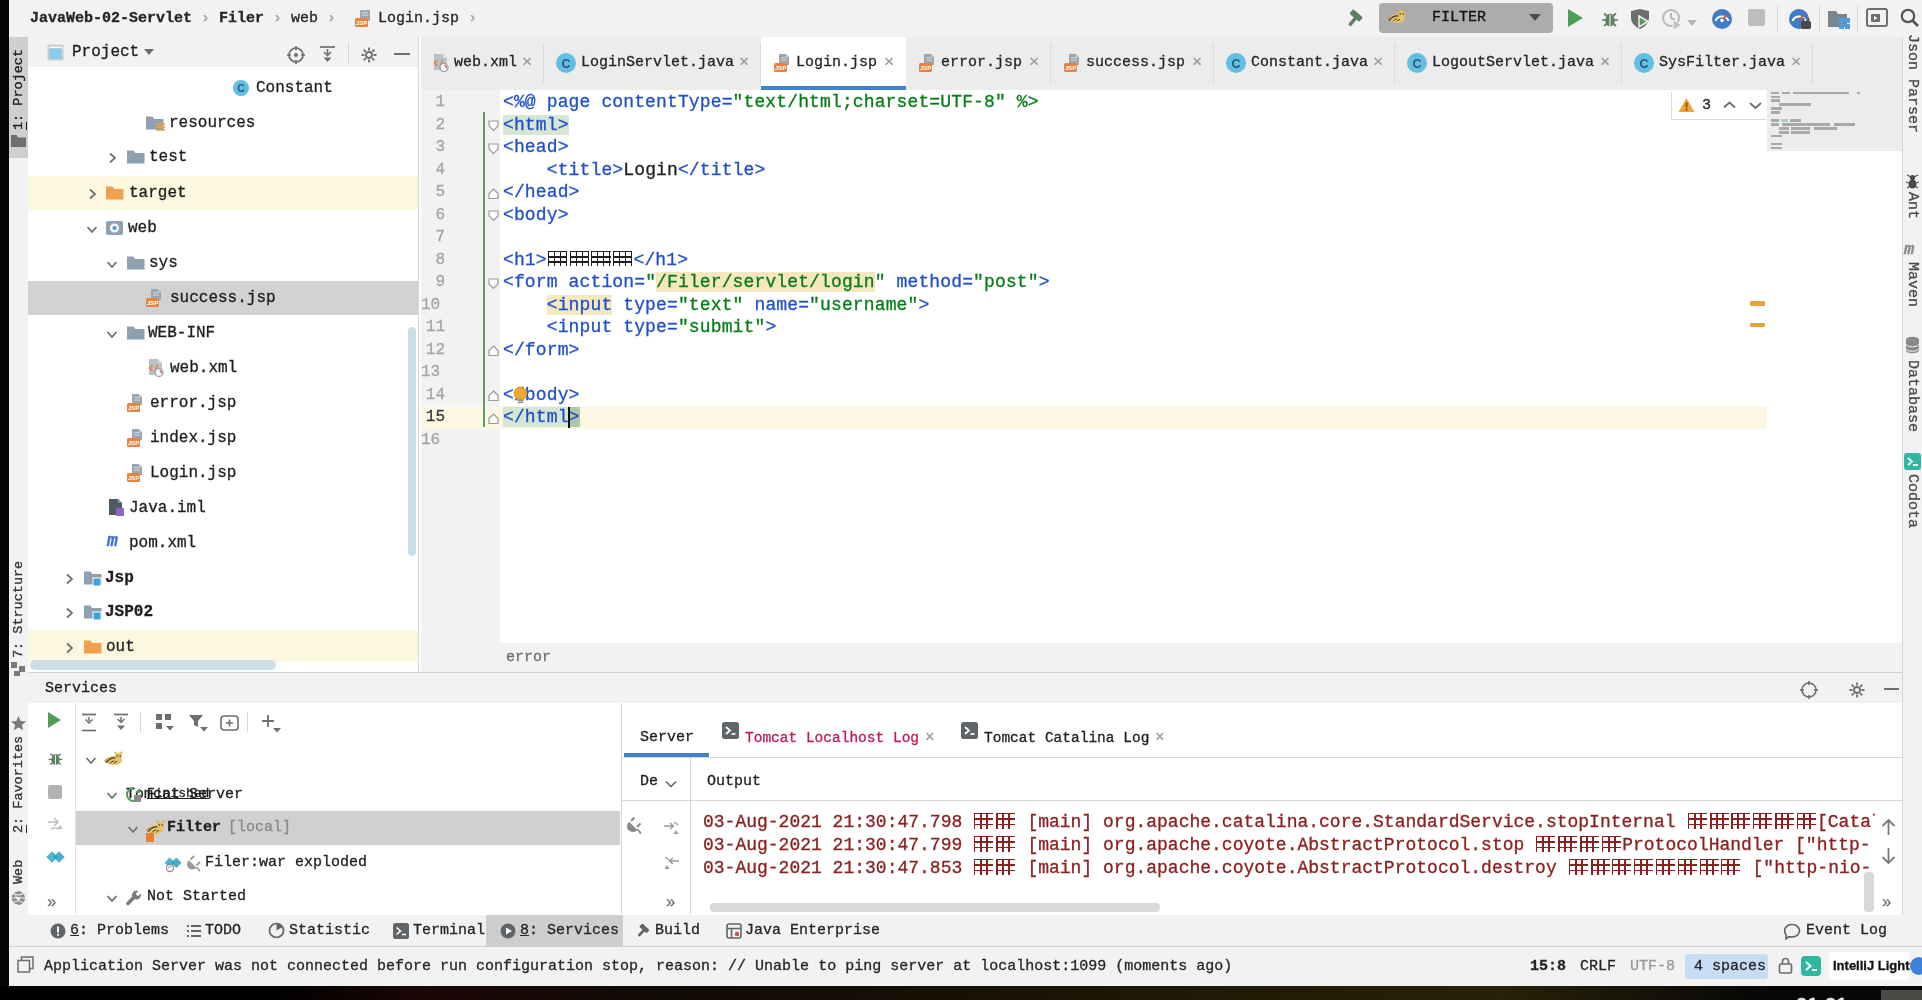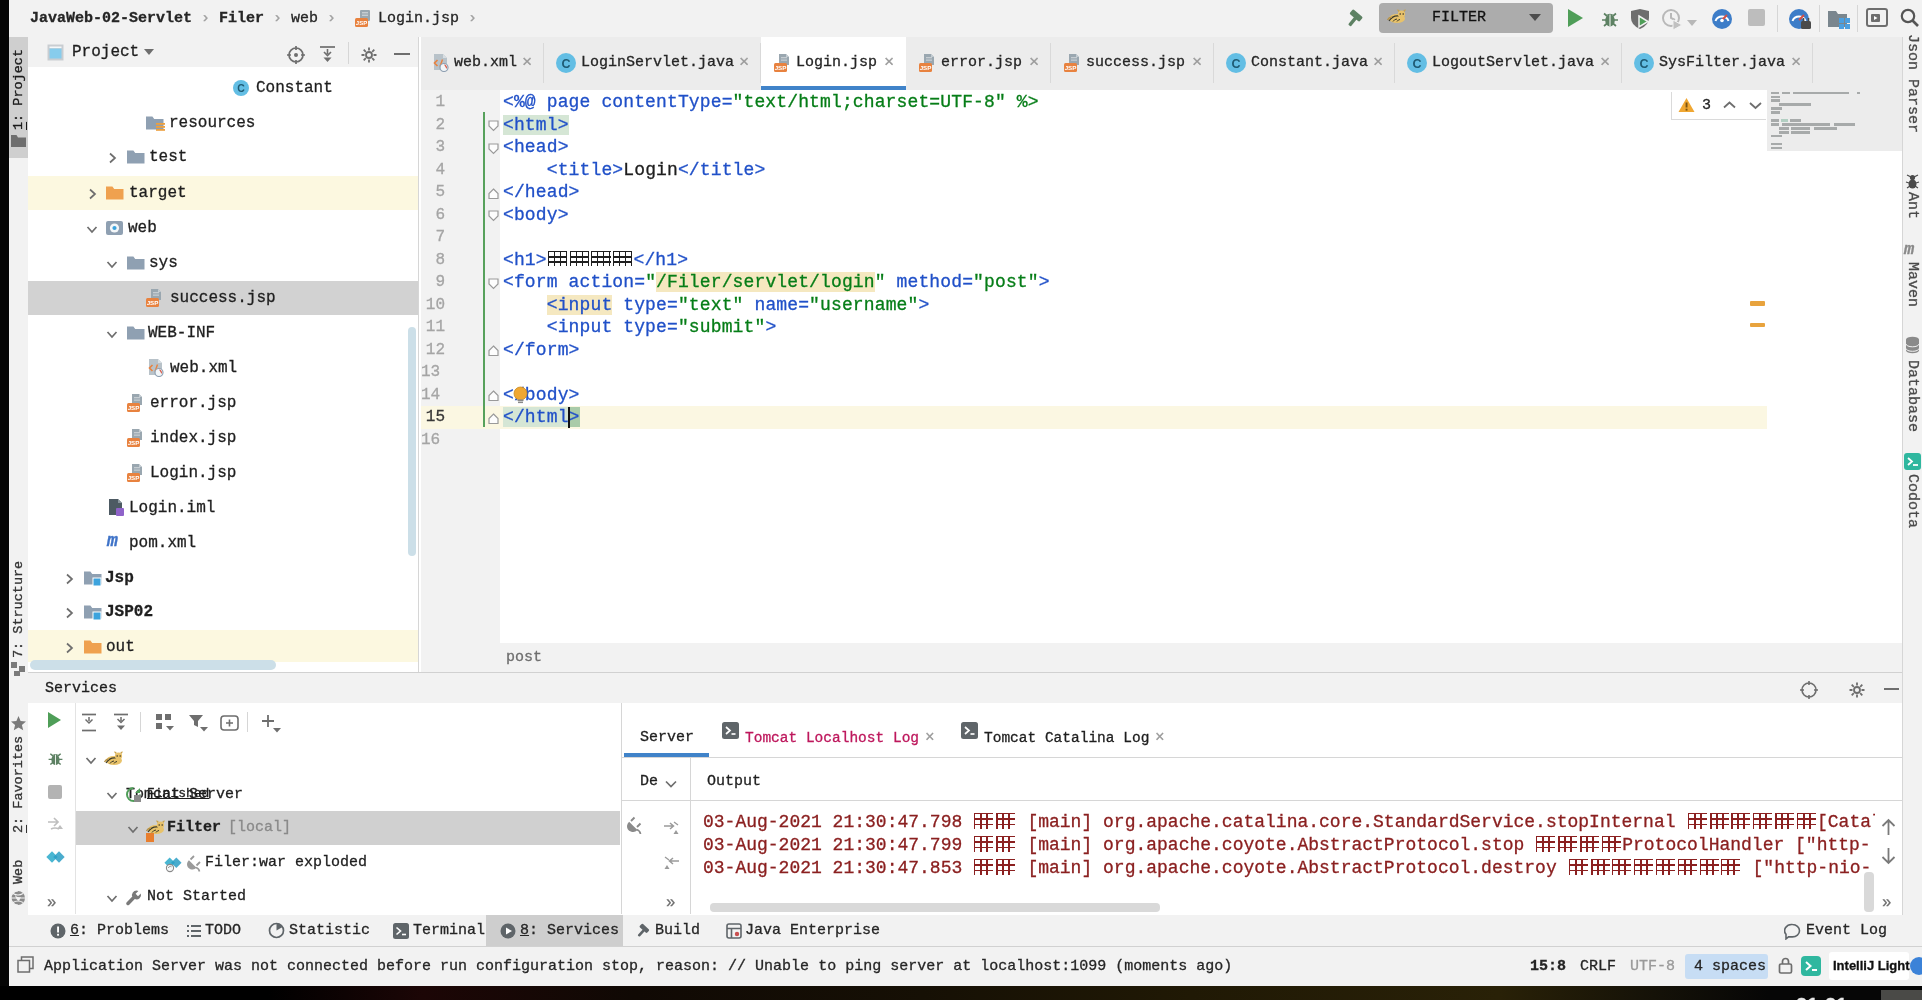--- a/index.html
+++ b/index.html
@@ -283,21 +283,21 @@
       <rect x="7" y="5.5" width="6" height="1.3" fill="#c6cdd2"></rect>
       <rect x="0" y="9" width="13" height="9" rx="1.5" fill="#e8823f"></rect>
       <text x="6.5" y="15.8" font-size="6.2" font-weight="bold" fill="#fff" text-anchor="middle" font-family="Liberation Sans">JSP</text>
     </svg></div>
 <div class="a" style="left:150px;top:456px;height:34px;line-height:34px;font-size:16px;color:#1f1f1f;white-space:pre;">Login.jsp</div>
 <div class="a" style="left:107px;top:499px;"><svg width="18" height="18">
       <path d="M2 0 h9 l4 4 v12 h-13 z" fill="#4d5a63"></path>
       <path d="M11 0 l4 4 h-4 z" fill="#8a969e"></path>
       <rect x="9" y="9" width="8" height="8" rx="1" fill="#8f63c9"></rect>
     </svg></div>
-<div class="a" style="left:129px;top:491px;height:34px;line-height:34px;font-size:16px;color:#1f1f1f;white-space:pre;">Login.iml</div>
+<div class="a" style="left:129px;top:491px;height:34px;line-height:34px;font-size:16px;color:#1f1f1f;white-space:pre;">Java.iml</div>
 <div class="a" style="left:107px;top:531px;width:18px;height:20px;font-size:18px;font-style:italic;font-weight:bold;color:#3f73c8;">m</div>
 <div class="a" style="left:129px;top:526px;height:34px;line-height:34px;font-size:16px;color:#1f1f1f;white-space:pre;">pom.xml</div>
 <div class="a" style="left:63px;top:572px;"><svg width="12" height="12">
       <path d="M4 1.5 L9 6 L4 10.5" stroke="#6e6e6e" stroke-width="1.7" fill="none"></path>
     </svg></div>
 <div class="a" style="left:84px;top:570px;"><svg width="18" height="17">
       <path d="M0 1.5 h6.4 l1.8 2.6 h9.3 v10.4 h-17.5 z" fill="#8fa0b2"></path>
       <rect x="9" y="8" width="8" height="8" fill="#3da3dd" stroke="#fff" stroke-width="1"></rect>
     </svg></div>
 <div class="a" style="left:105px;top:561px;height:34px;line-height:34px;font-size:16px;color:#1f1f1f;font-weight:bold;white-space:pre;">Jsp</div>
@@ -398,25 +398,25 @@
 <div class="a" style="left:421px;top:406.0px;width:1346px;height:22.5px;background:#fbf7e2;"></div>
 <div class="a" style="left:421px;top:91.0px;width:24px;height:22.5px;line-height:22.5px;font-size:16px;color:#a5a5a5;text-align:right;">1</div>
 <div class="a" style="left:421px;top:113.5px;width:24px;height:22.5px;line-height:22.5px;font-size:16px;color:#a5a5a5;text-align:right;">2</div>
 <div class="a" style="left:421px;top:136.0px;width:24px;height:22.5px;line-height:22.5px;font-size:16px;color:#a5a5a5;text-align:right;">3</div>
 <div class="a" style="left:421px;top:158.5px;width:24px;height:22.5px;line-height:22.5px;font-size:16px;color:#a5a5a5;text-align:right;">4</div>
 <div class="a" style="left:421px;top:181.0px;width:24px;height:22.5px;line-height:22.5px;font-size:16px;color:#a5a5a5;text-align:right;">5</div>
 <div class="a" style="left:421px;top:203.5px;width:24px;height:22.5px;line-height:22.5px;font-size:16px;color:#a5a5a5;text-align:right;">6</div>
 <div class="a" style="left:421px;top:226.0px;width:24px;height:22.5px;line-height:22.5px;font-size:16px;color:#a5a5a5;text-align:right;">7</div>
 <div class="a" style="left:421px;top:248.5px;width:24px;height:22.5px;line-height:22.5px;font-size:16px;color:#a5a5a5;text-align:right;">8</div>
 <div class="a" style="left:421px;top:271.0px;width:24px;height:22.5px;line-height:22.5px;font-size:16px;color:#a5a5a5;text-align:right;">9</div>
-<div class="a" style="left:421px;top:293.5px;width:24px;height:22.5px;line-height:22.5px;font-size:16px;color:#a5a5a5;text-align:right;">10</div>
+<div class="a" style="left:421px;top:293.5px;width:24px;height:22.5px;line-height:22.5px;font-size:16px;color:#a5a5a5;">10</div>
 <div class="a" style="left:421px;top:316.0px;width:24px;height:22.5px;line-height:22.5px;font-size:16px;color:#a5a5a5;text-align:right;">11</div>
 <div class="a" style="left:421px;top:338.5px;width:24px;height:22.5px;line-height:22.5px;font-size:16px;color:#a5a5a5;text-align:right;">12</div>
 <div class="a" style="left:421px;top:361.0px;width:24px;height:22.5px;line-height:22.5px;font-size:16px;color:#a5a5a5;text-align:left;">13</div>
-<div class="a" style="left:421px;top:383.5px;width:24px;height:22.5px;line-height:22.5px;font-size:16px;color:#a5a5a5;text-align:left;">14</div>
+<div class="a" style="left:421px;top:383.5px;width:24px;height:22.5px;line-height:22.5px;font-size:16px;color:#a5a5a5;text-align:right;">14</div>
 <div class="a" style="left:421px;top:406.0px;width:24px;height:22.5px;line-height:22.5px;font-size:16px;color:#383838;text-align:right;">15</div>
 <div class="a" style="left:421px;top:428.5px;width:24px;height:22.5px;line-height:22.5px;font-size:16px;color:#a5a5a5;text-align:left;">16</div>
 <div class="a" style="left:482.5px;top:112px;width:2.5px;height:315px;background:#57a15c;"></div>
 <div class="a" style="left:488px;top:119.0px;"><svg width="11" height="12">
       <path d="M1 1 H10 V6 L5.5 10.5 L1 6 Z" fill="#fdfdfd" stroke="#9a9a9a" stroke-width="1.2"></path>
     </svg></div>
 <div class="a" style="left:488px;top:141.5px;"><svg width="11" height="12">
       <path d="M1 1 H10 V6 L5.5 10.5 L1 6 Z" fill="#fdfdfd" stroke="#9a9a9a" stroke-width="1.2"></path>
     </svg></div>
 <div class="a" style="left:488px;top:209.0px;"><svg width="11" height="12">
@@ -489,21 +489,21 @@
 <div class="a" style="left:1834px;top:123.1px;width:21px;height:2.6px;background:#a7aaaa;"></div>
 <div class="a" style="left:1779px;top:127.1px;width:10px;height:2.6px;background:#a7aaaa;"></div>
 <div class="a" style="left:1791px;top:127.1px;width:19px;height:2.6px;background:#a7aaaa;"></div>
 <div class="a" style="left:1814px;top:127.1px;width:23px;height:2.6px;background:#a7aaaa;"></div>
 <div class="a" style="left:1779px;top:131.0px;width:10px;height:2.6px;background:#a7aaaa;"></div>
 <div class="a" style="left:1791px;top:131.0px;width:19px;height:2.6px;background:#a7aaaa;"></div>
 <div class="a" style="left:1771px;top:134.9px;width:11px;height:2.6px;background:#a7aaaa;"></div>
 <div class="a" style="left:1771px;top:142.8px;width:11px;height:2.6px;background:#a7aaaa;"></div>
 <div class="a" style="left:1771px;top:146.8px;width:11px;height:2.6px;background:#a7aaaa;"></div>
 <div class="a" style="left:421px;top:643px;width:1481px;height:30px;background:#f2f2f2;"></div>
-<div class="a" style="left:506px;top:643px;height:30px;line-height:30px;font-size:15px;color:#6e6e6e;">post</div>
+<div class="a" style="left:506px;top:643px;height:30px;line-height:30px;font-size:15px;color:#6e6e6e;">error</div>
 
 <div class="a" style="left:28px;top:672px;width:1874px;height:242px;background:#fff;border-top:1px solid #d1d1d1;"></div>
 <div class="a" style="left:28px;top:673px;width:1874px;height:30px;background:#f2f2f2;"></div>
 <div class="a" style="left:45px;top:673px;height:32px;line-height:32px;font-size:15px;color:#1f1f1f;white-space:pre;">Services</div>
 <div class="a" style="left:1800px;top:681px;"><svg width="18" height="18">
       <circle cx="9" cy="9" r="7" fill="none" stroke="#6e6e6e" stroke-width="1.6"></circle>
       <g stroke="#6e6e6e" stroke-width="1.6">
         <path d="M9 0 V4 M9 14 V18 M0 9 H4 M14 9 H18"></path>
       </g>
     </svg></div>

